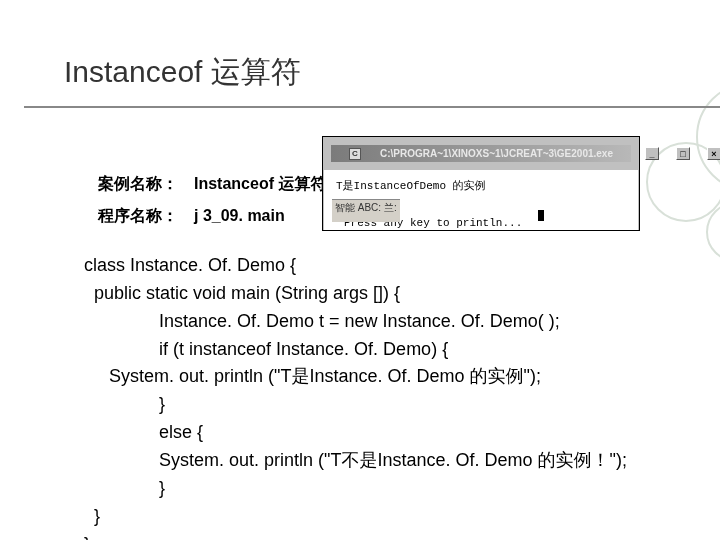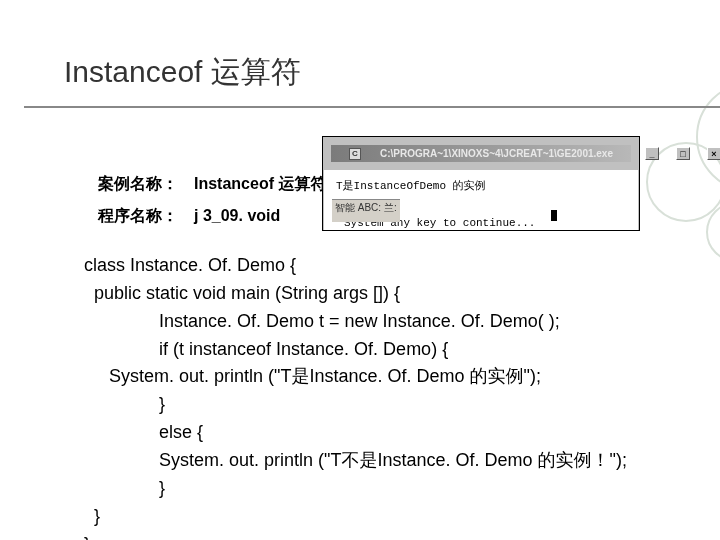--- a/index.html
+++ b/index.html
@@ -146,21 +146,21 @@
 </div>
 
 <h1 class="title">Instanceof 运算符</h1>
 <div class="title-line"></div>
 
 <div class="meta">
   <div>
     <span>案例名称：</span><span>Instanceof 运算符</span>
   </div>
   <div>
-    <span>程序名称：</span><span>j 3_09. void</span>
+    <span>程序名称：</span><span>j 3_09. main</span>
   </div>
 </div>
 
 <div class="code">
 <span>class Instance. Of. Demo {</span>
 <span>  public static void main (String args []) {</span>
 <span>               Instance. Of. Demo t = new Instance. Of. Demo( );</span>
 <span>               if (t instanceof Instance. Of. Demo) {</span>
 <span>     System. out. println ("T是Instance. Of. Demo 的实例");</span>
 <span>               }</span>
@@ -168,26 +168,26 @@
 <span>               System. out. println ("T不是Instance. Of. Demo 的实例！");</span>
 <span>               }</span>
 <span>  }</span>
 <span>}</span>
 </div>
 
 <div class="console-window">
   <div class="titlebar">
     <div class="titlebar-left">
       <div class="titlebar-icon">C</div>
-      <span>C:\PROGRA~1\XINOXS~4\JCREAT~1\GE2001.exe</span>
+      <span>C:\PROGRA~1\XINOXS~1\JCREAT~3\GE2001.exe</span>
     </div>
     <div class="titlebar-buttons">
       <div class="winbtn">_</div>
       <div class="winbtn">□</div>
       <div class="winbtn">×</div>
     </div>
   </div>
   <div class="console-body">
     <div>T是InstanceOfDemo 的实例</div>
-    <div><span>System any key to continue...</span><span class="cursor"></span></div>
+    <div><span>Press any key to println...</span><span class="cursor"></span></div>
   </div>
   <div class="ime-bar">智能 ABC: 兰:</div>
 </div>
 
 </body></html>

